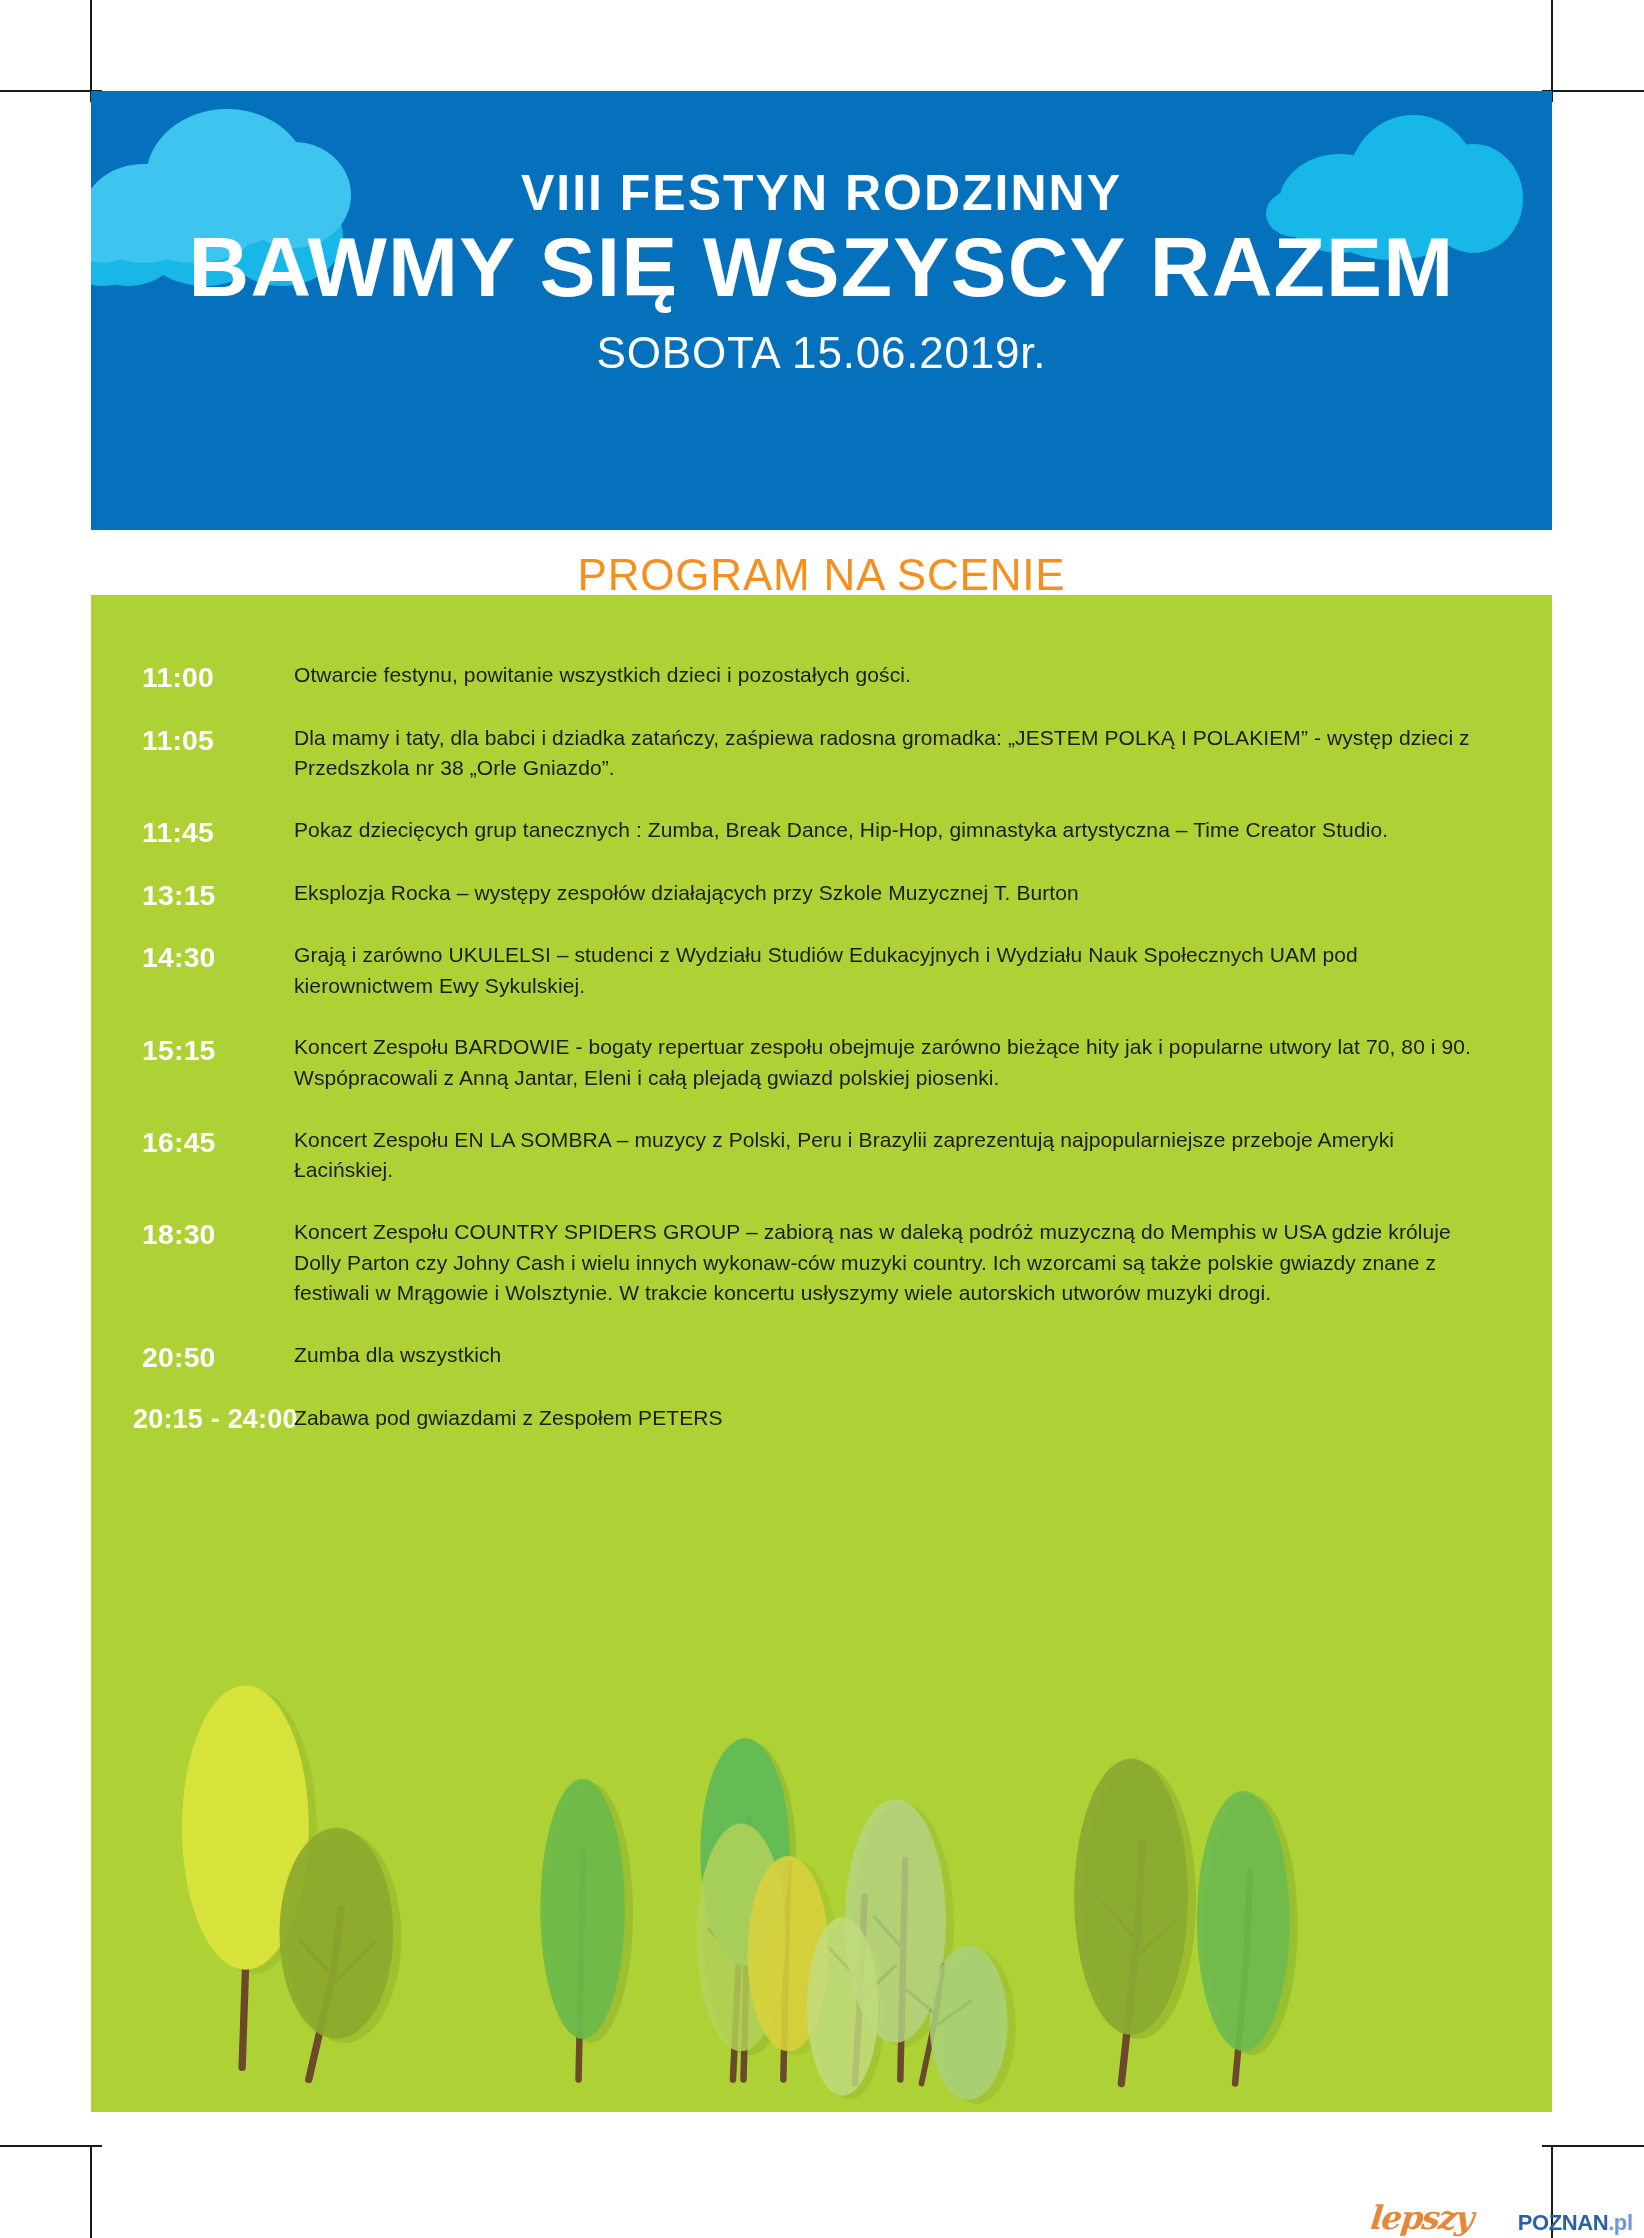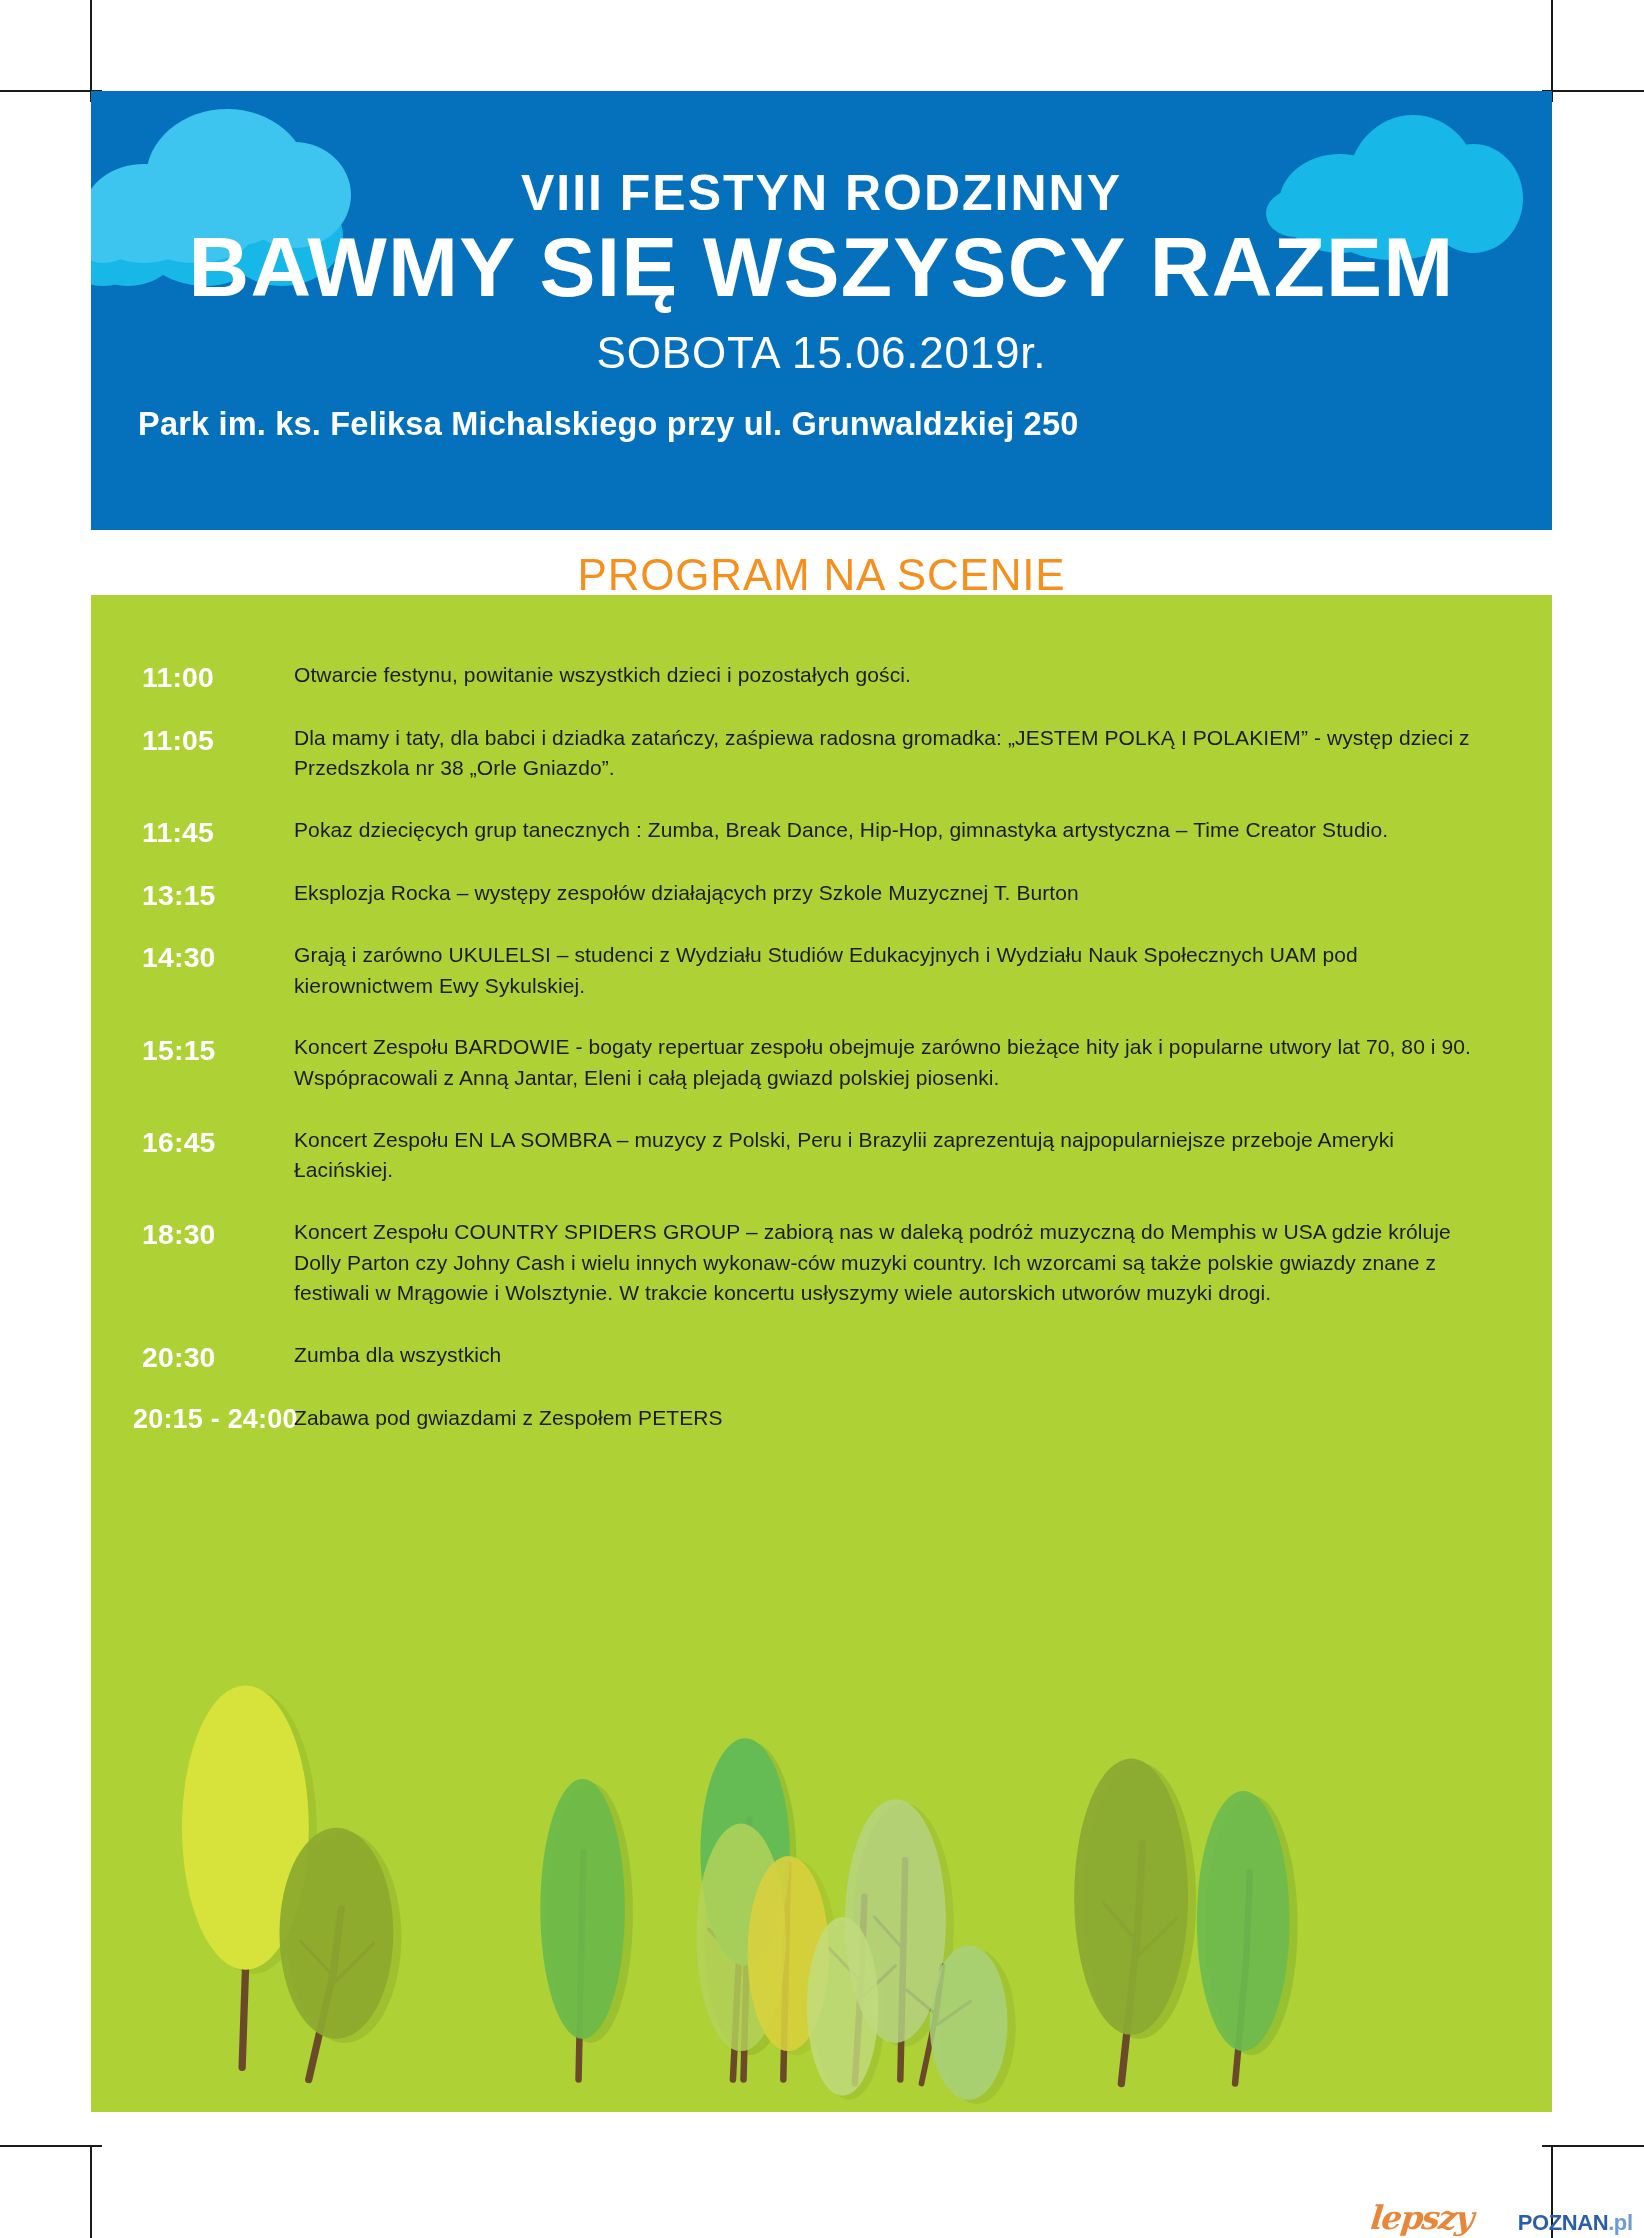--- a/index.html
+++ b/index.html
@@ -107,21 +107,20 @@
     <div class="lobe" style="left:-13px;top:75px;width:58px;height:47px;background:#17B7E8;"></div>
     <div class="lobe" style="left:49px;top:78px;width:130px;height:67px;background:#17B7E8;"></div>
   </div>
 
   <div class="hdr-text" id="maintitle">BAWMY SIĘ WSZYSCY RAZEM</div>
 
   <div class="hdr-text" id="kicker">VIII FESTYN RODZINNY</div>
 
   <div class="hdr-text" id="dateline">SOBOTA  15.06.2019r.</div>
 
-  <div id="venue">Park im. ks. Feliksa Michalskiego przy ul. Grunwaldzkiej 250</div>
 </div>
 
 <div id="whiteband">
   <div id="programtitle">PROGRAM NA SCENIE</div>
 </div>
 
 <div id="body-green">
 
   <div id="schedule">
       <div class="row">
@@ -150,21 +149,21 @@
       </div>
       <div class="row">
         <div class="time">16:45</div>
         <div class="desc">Koncert Zespołu EN LA SOMBRA – muzycy z Polski, Peru i Brazylii zaprezentują najpopularniejsze przeboje Ameryki Łacińskiej.</div>
       </div>
       <div class="row">
         <div class="time">18:30</div>
         <div class="desc">Koncert Zespołu COUNTRY SPIDERS GROUP – zabiorą nas w daleką podróż muzyczną do Memphis w USA gdzie króluje Dolly Parton czy Johny Cash i wielu innych wykonaw-ców muzyki country. Ich wzorcami są także polskie gwiazdy znane z festiwali w Mrągowie i Wolsztynie. W trakcie koncertu usłyszymy wiele autorskich utworów muzyki drogi.</div>
       </div>
       <div class="row">
-        <div class="time">20:30</div>
+        <div class="time">20:50</div>
         <div class="desc">Zumba dla wszystkich</div>
       </div>
       <div class="row">
         <div class="time wide">20:15 - 24:00</div>
         <div class="desc">Zabawa pod gwiazdami z Zespołem PETERS</div>
       </div>
     </div>
 
   <svg id="trees" viewBox="0 0 1798 560" preserveAspectRatio="none" xmlns="http://www.w3.org/2000/svg">
 

